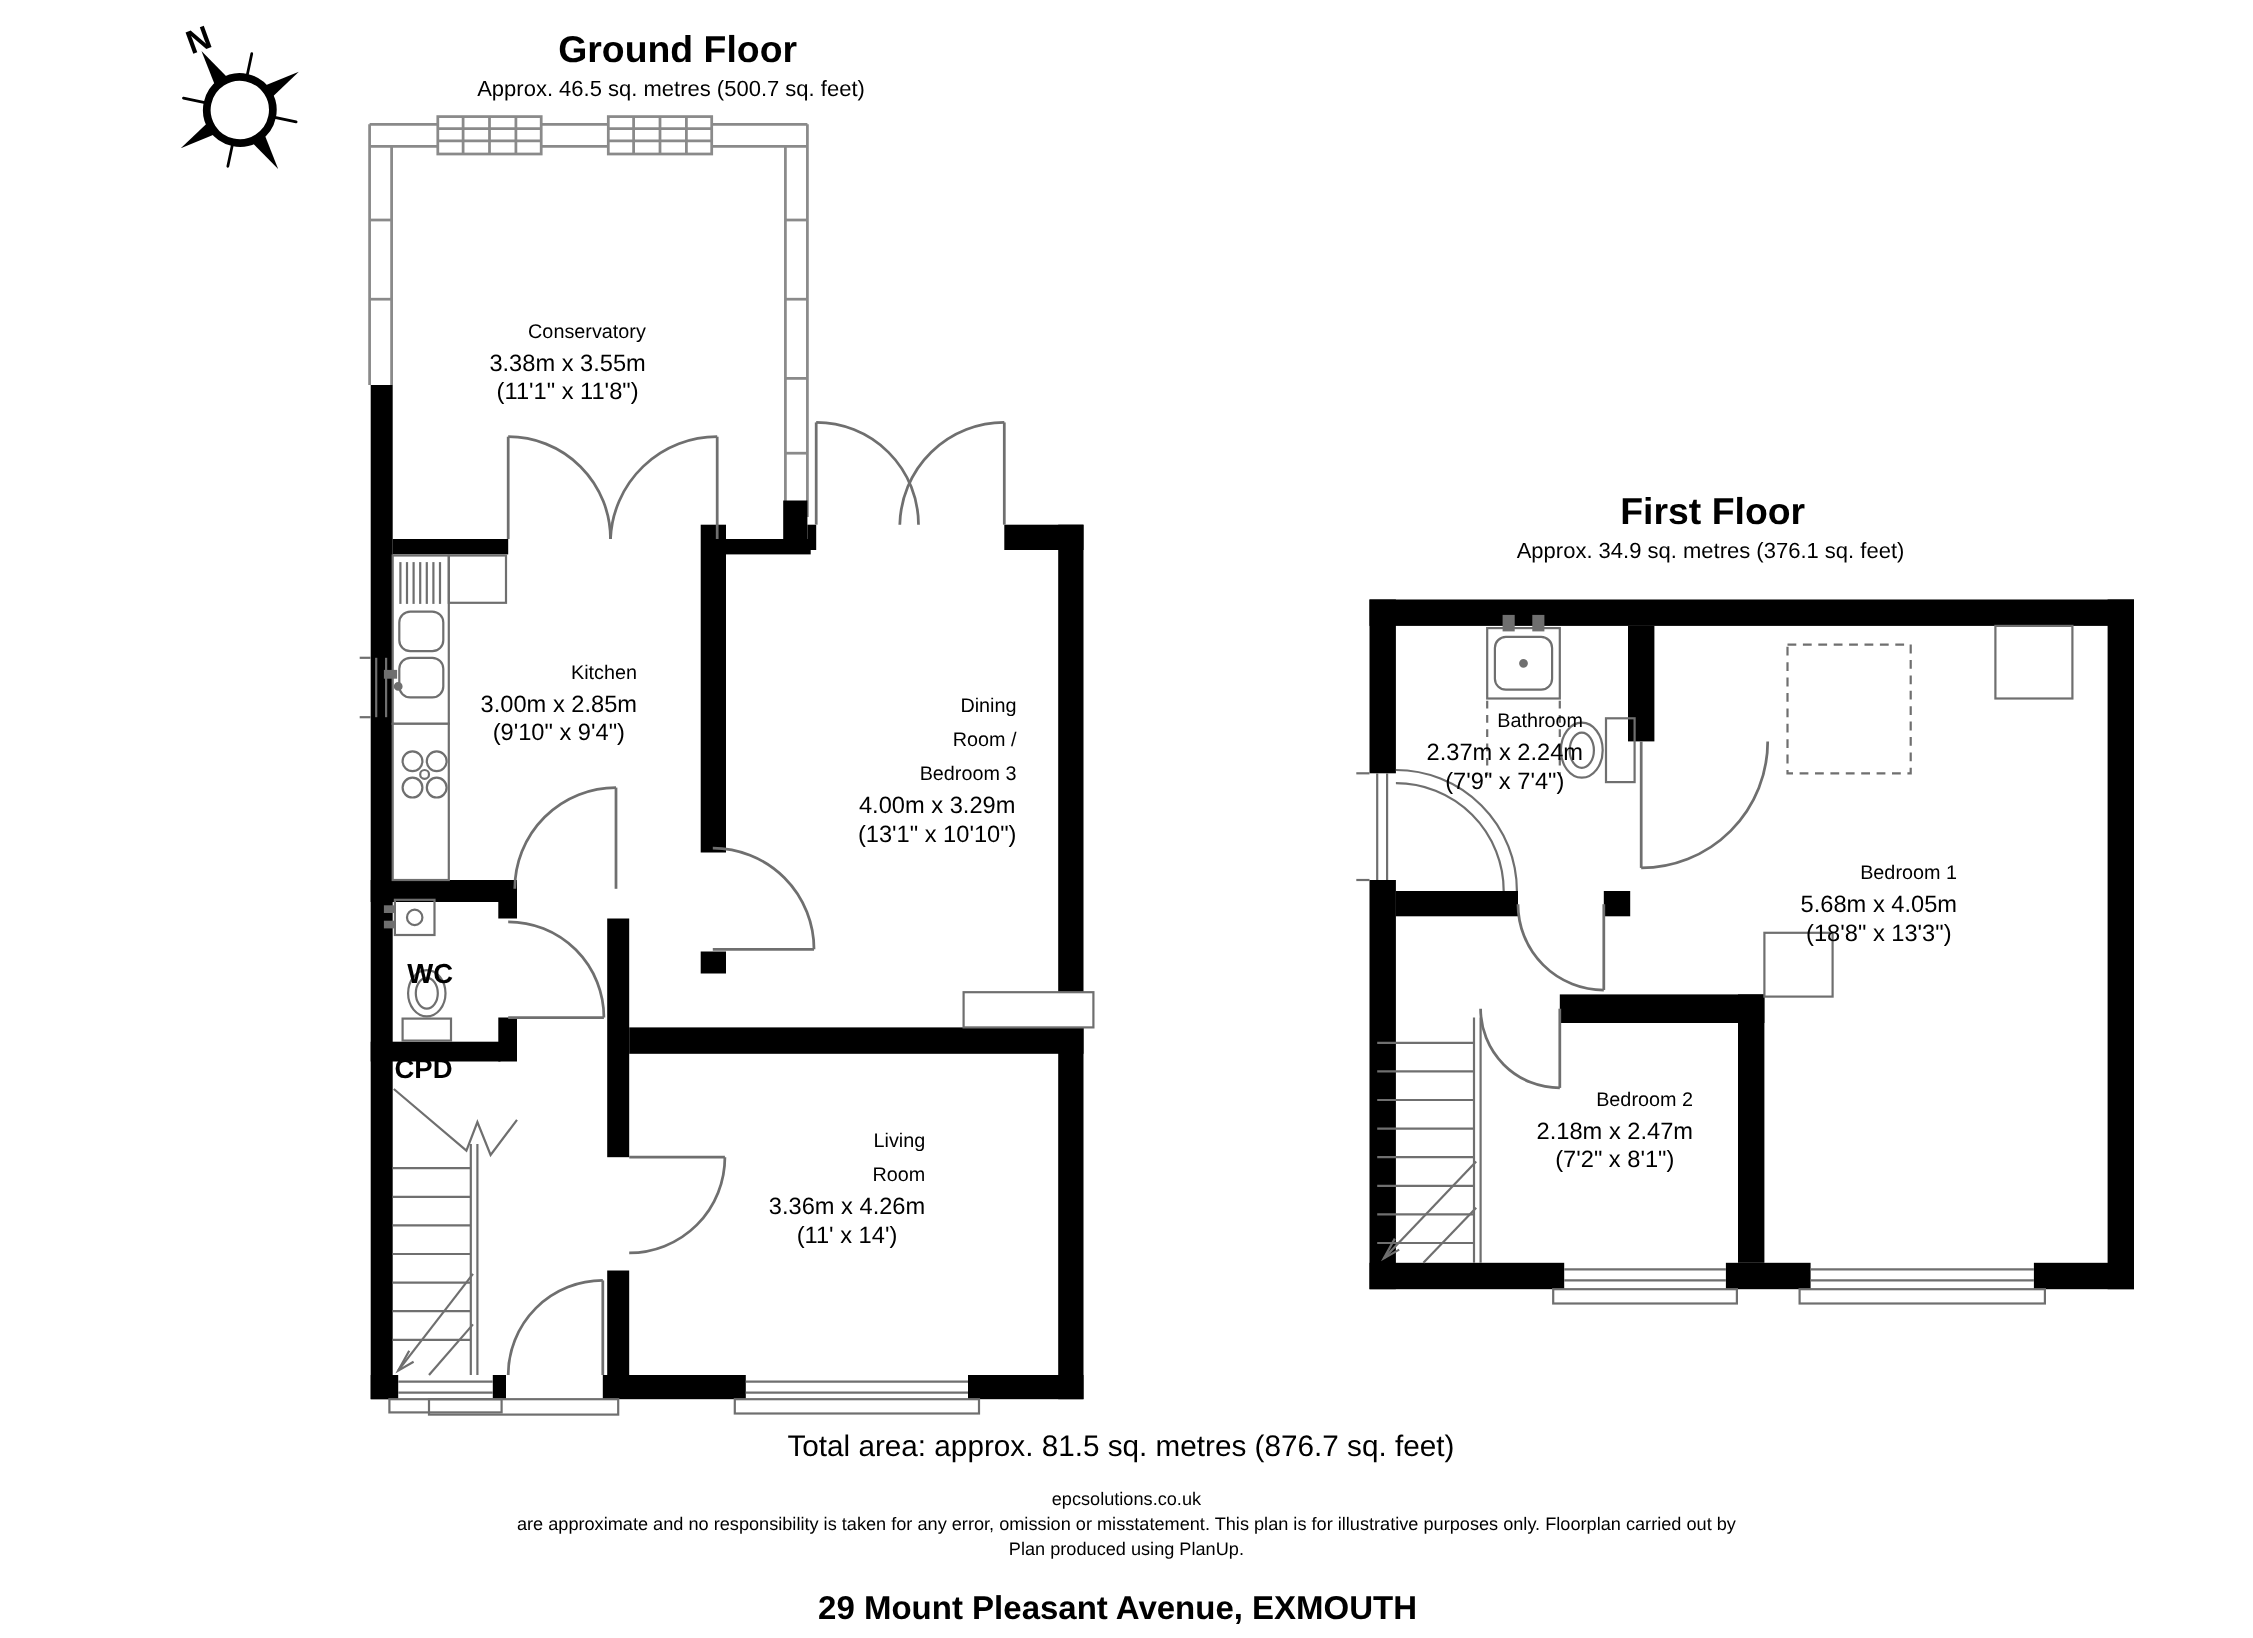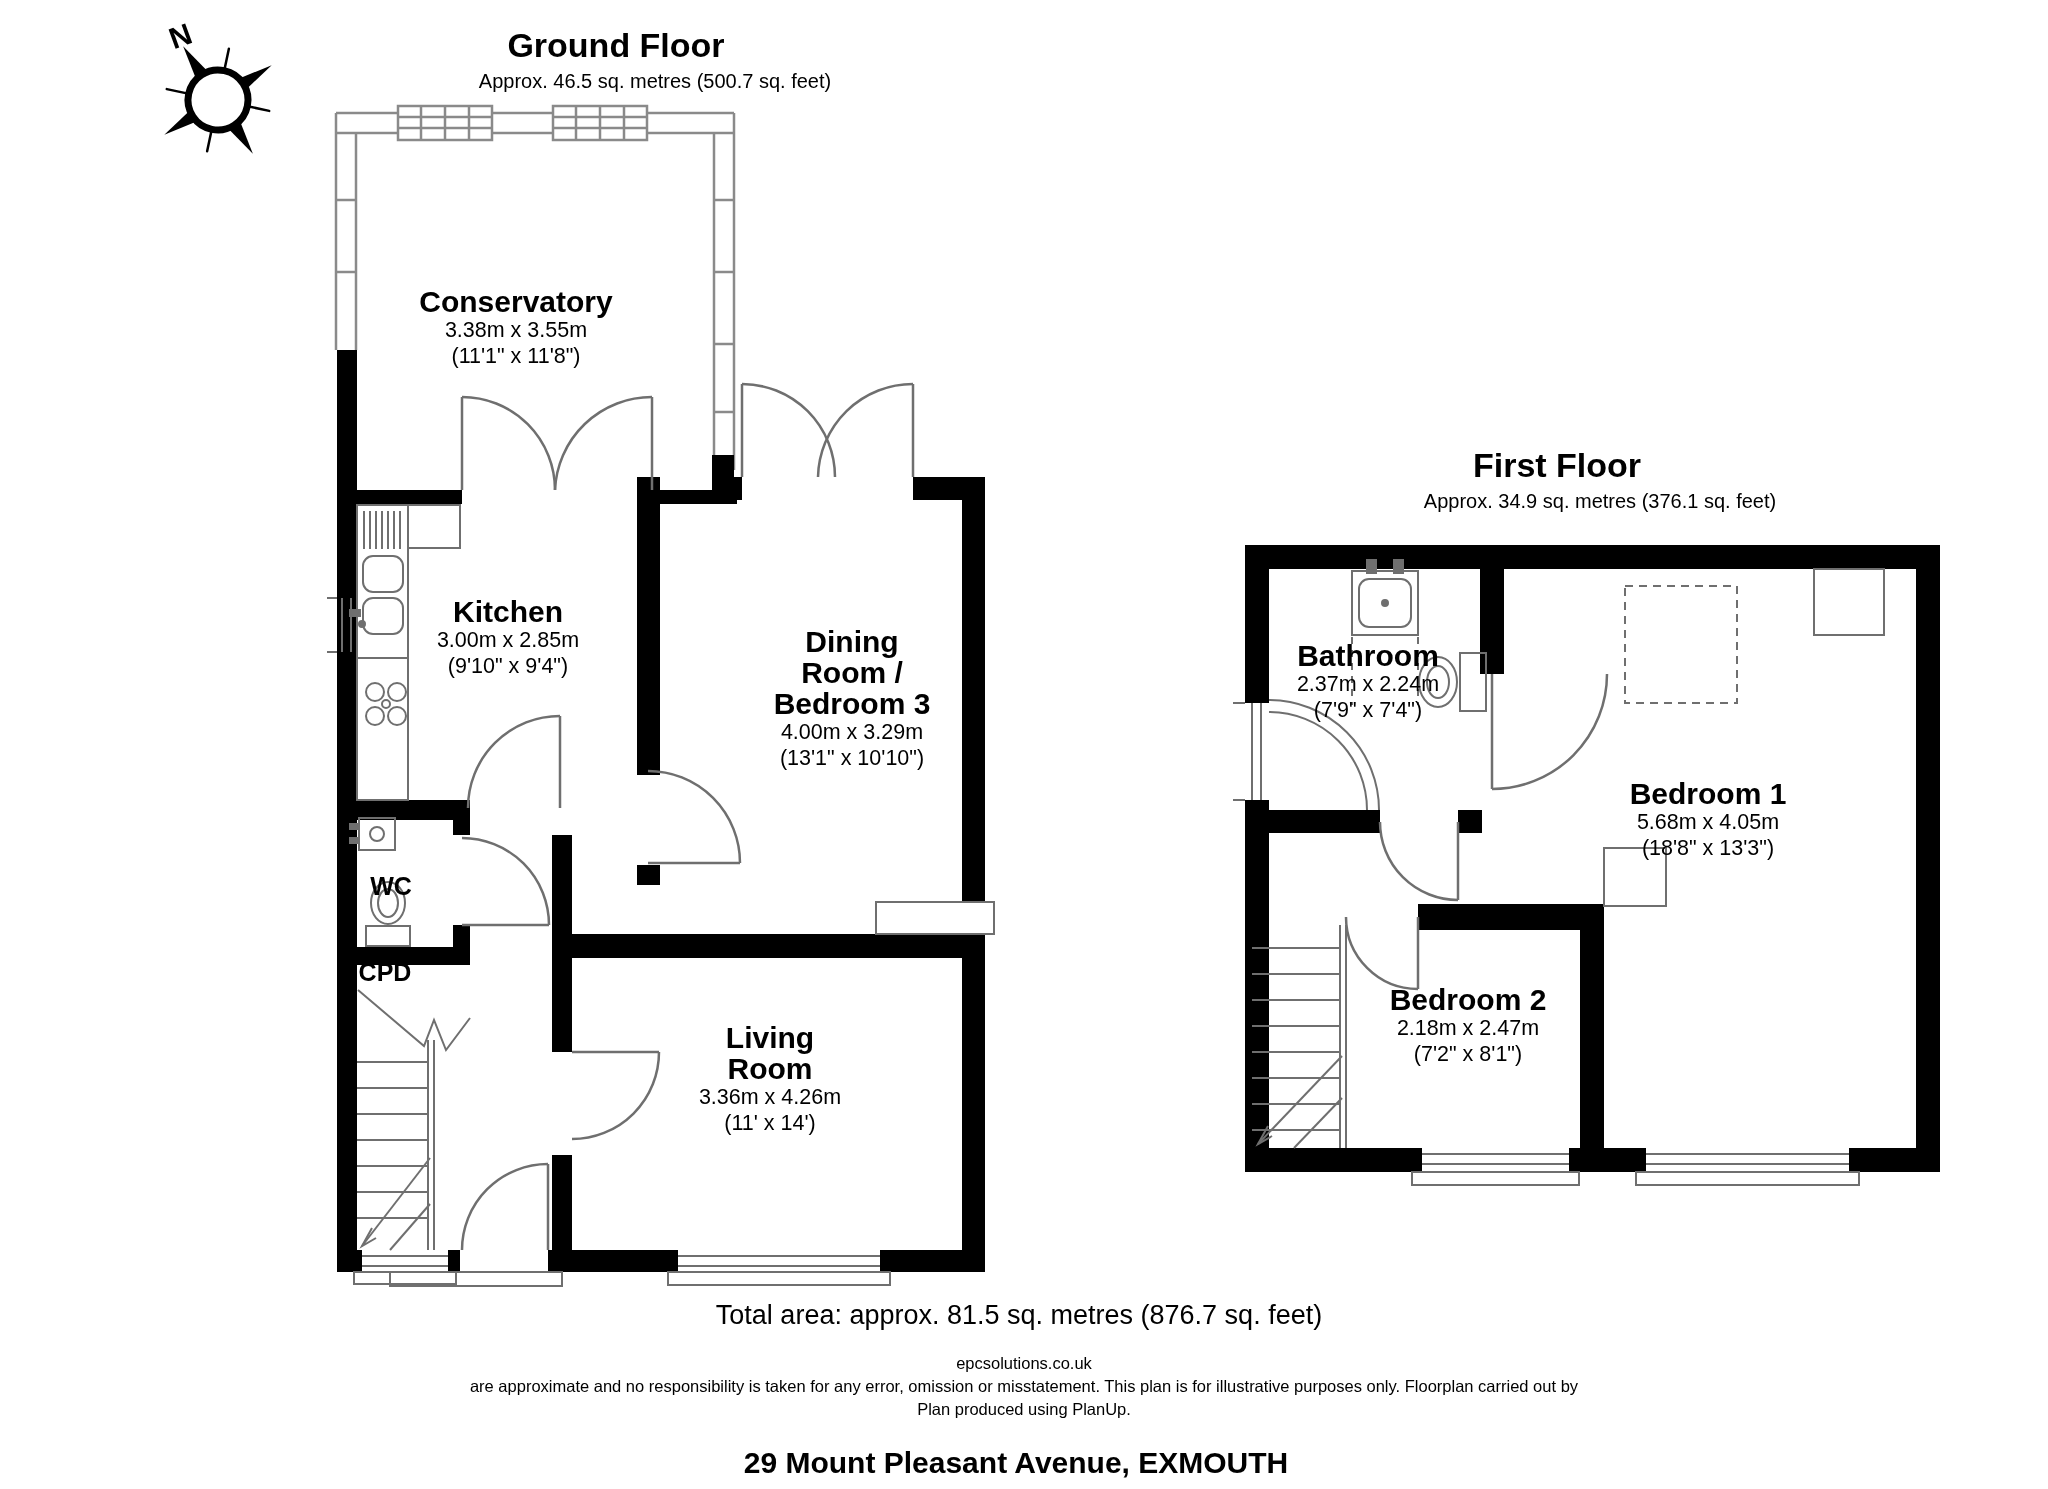--- a/index.html
+++ b/index.html
@@ -1,22 +1,22 @@
 <!DOCTYPE html>
 <html><head>
 <meta charset="utf-8">
 <style>
   html,body{margin:0;padding:0;background:#ffffff;}
   #stage{position:relative;width:2048px;height:1489px;background:#ffffff;overflow:hidden;
          font-family:"Liberation Sans", sans-serif;color:#000;}
   #plan-svg{position:absolute;left:0;top:0;}
   .lbl{position:absolute;transform:translateX(-50%);text-align:center;white-space:nowrap;}
   .floor-title{font-size:34px;font-weight:bold;}
-  .floor-area{font-size:20px;margin-left:45px;}
-  .room-name{font-size:30px;font-weight:bold;line-height:31px;}
+  .floor-area{font-size:20px;}
+  .room-name{font-size:18px;font-weight:normal;line-height:31px;text-align:right;}
   .room-dims{font-size:21.5px;line-height:26px;}
   .small-room{font-size:25px;font-weight:bold;}
   .total-area{font-size:27px;}
   .disclaimer{font-size:16.5px;line-height:23px;}
   .address{font-size:30px;font-weight:bold;}
 </style>
 </head>
 <body>
 
 <div id="stage">

